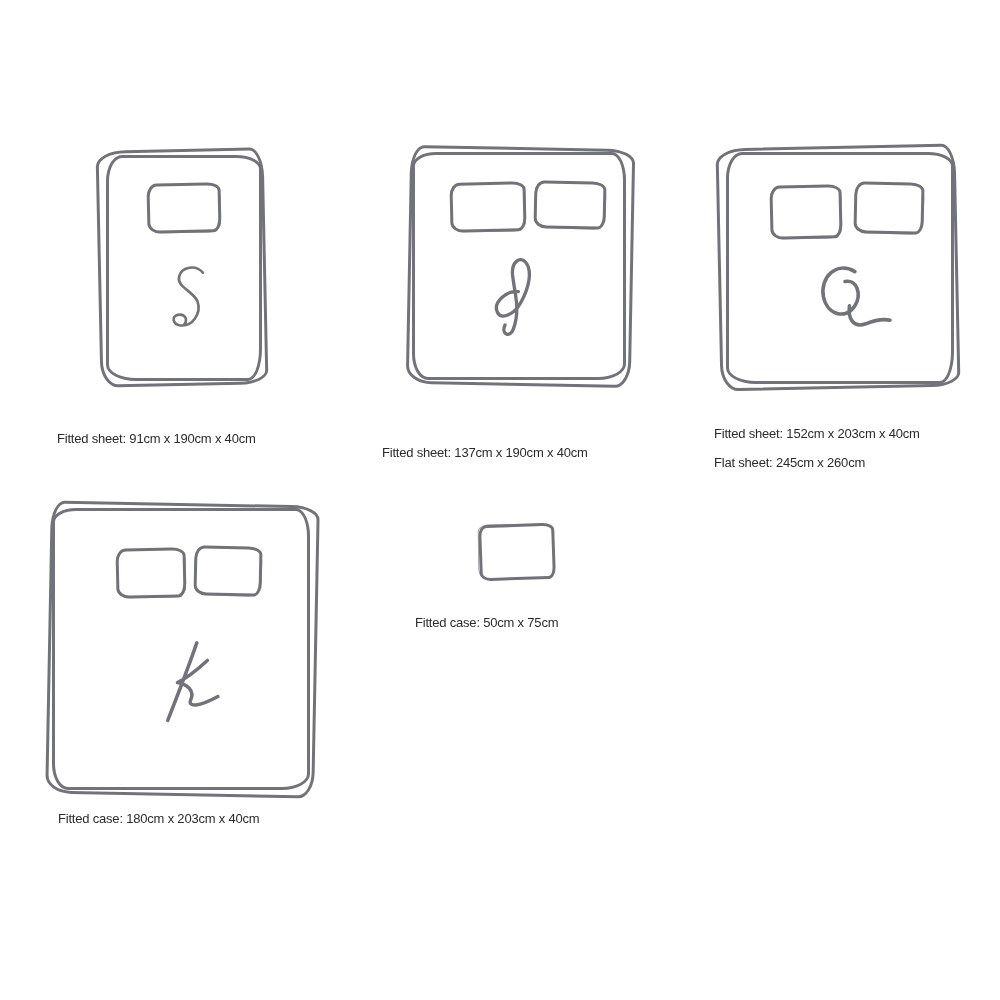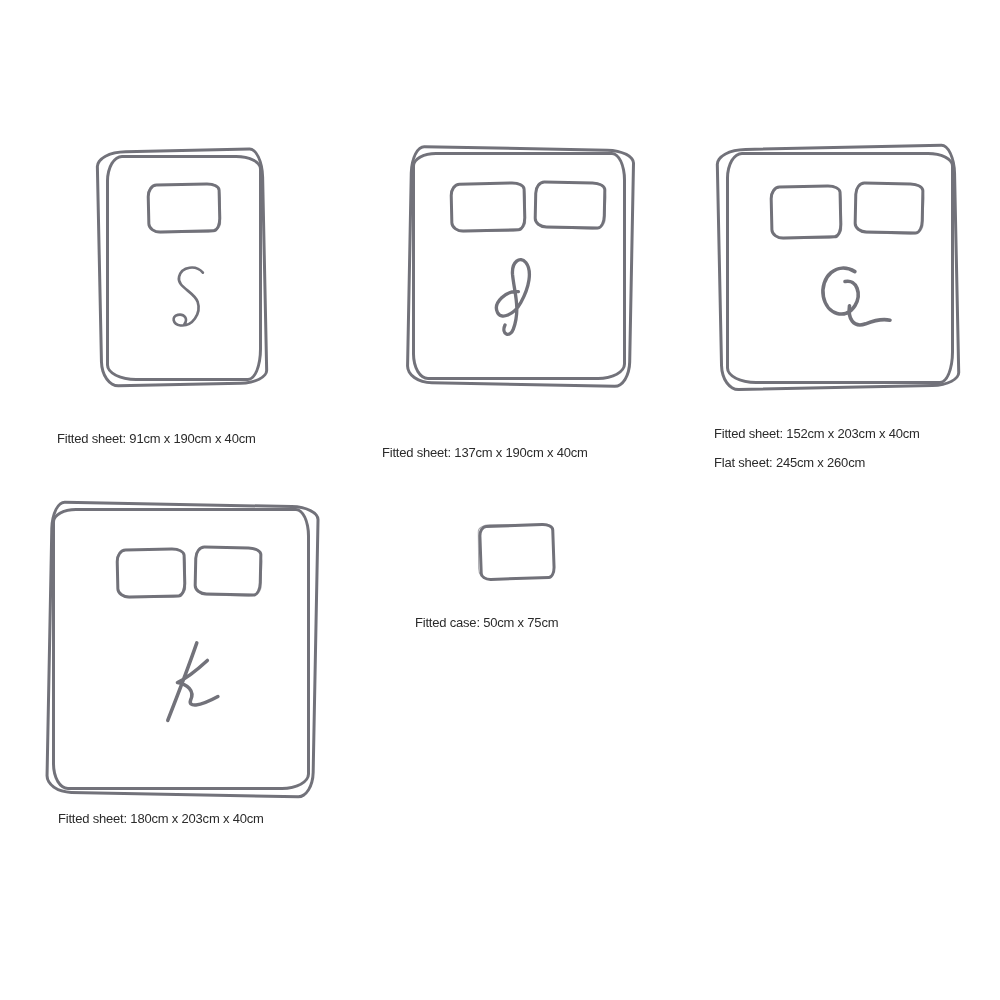--- a/index.html
+++ b/index.html
@@ -144,20 +144,20 @@
   <div class="label" style="left:382px;top:418px;margin-top:20px;">
     <div>Fitted sheet: 137cm x 190cm x 40cm</div>
   </div>
 
   <div class="label" style="left:714px;top:419px;">
     <div>Fitted sheet: 152cm x 203cm x 40cm</div>
     <div>Flat sheet: 245cm x 260cm</div>
   </div>
 
   <div class="label" style="left:58px;top:804px;">
-    <div>Fitted sheet: 180cm x 203cm x 40cm</div>
+    <div>Fitted case: 180cm x 203cm x 40cm</div>
   </div>
 
   <div class="label" style="left:415px;top:608px;">
     <div>Fitted case: 50cm x 75cm</div>
   </div>
 
 </div>
 
 </body></html>

